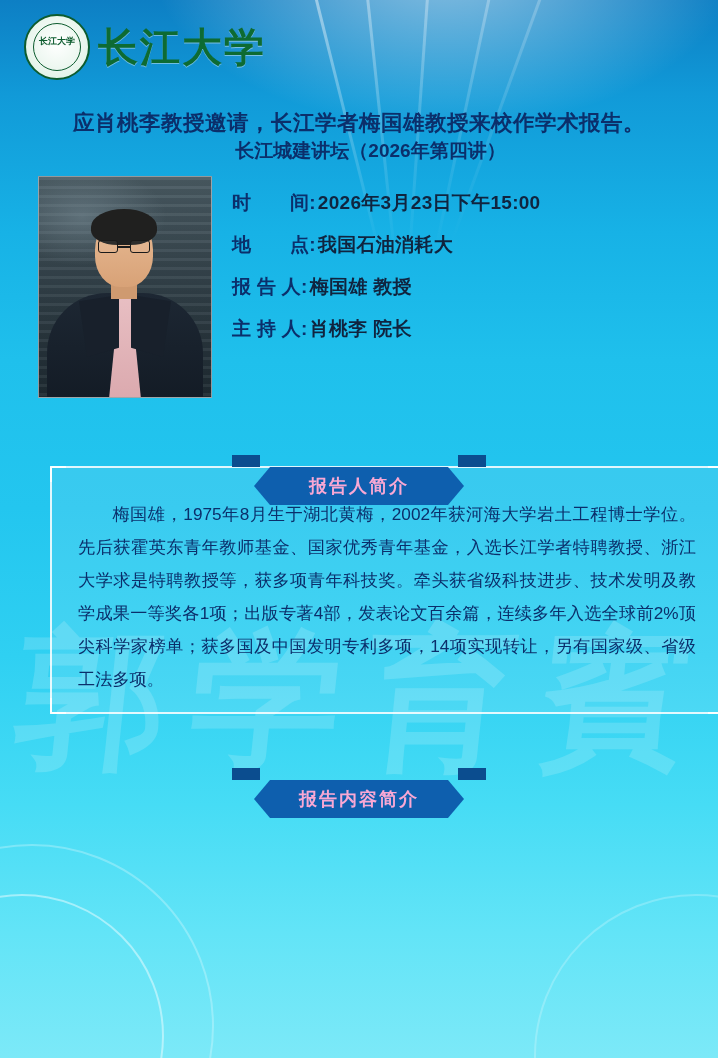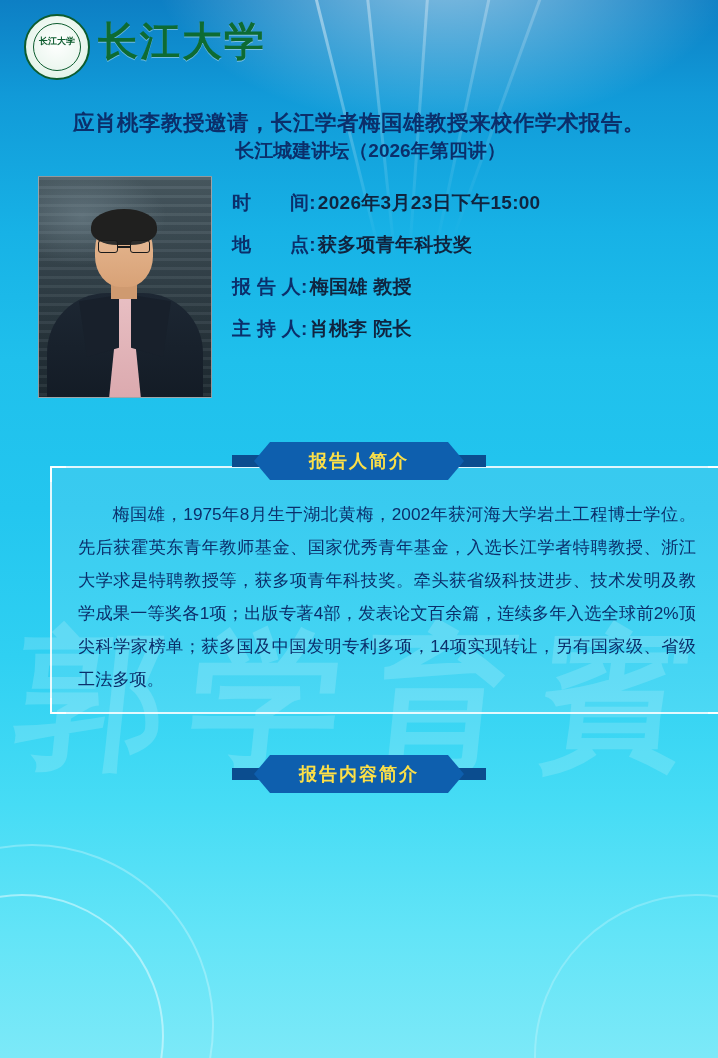--- a/index.html
+++ b/index.html
@@ -57,20 +57,21 @@
     border-radius: 50%;
     pointer-events: none;
   }
 
   
   .logo-row {
     position: absolute;
     left: 24px;
     top: 14px;
     display: flex;
+    align-items: center;
   }
   .logo-seal {
     width: 66px;
     height: 66px;
     border-radius: 50%;
     border: 2px solid #0d5c2f;
     background: radial-gradient(circle at 50% 45%, #ffffff 0%, #eaf6ee 60%, #d7eee0 100%);
     position: relative;
     box-sizing: border-box;
   }
@@ -273,28 +274,29 @@
   .panel .c-bl { left: -2px; bottom: -2px; border-right: none; border-top: none; }
   .panel .c-br { right: -2px; bottom: -2px; border-left: none; border-top: none; }
 
   .ribbon {
     position: absolute;
     left: 50%;
     transform: translateX(-50%);
     width: 210px;
     height: 38px;
     background: #0e5fae;
-    color: #fde047;
+    color: #f9a8d4;
     font-size: 18px;
     font-weight: bold;
     line-height: 38px;
     text-align: center;
     letter-spacing: 2px;
     clip-path: polygon(16px 0, calc(100% - 16px) 0, 100% 50%, calc(100% - 16px) 100%, 16px 100%, 0 50%);
     z-index: 3;
+    margin-top: 25px;
   }
   .ribbon-wing {
     position: absolute;
     top: 13px;
     width: 28px;
     height: 12px;
     background: #0b4d8f;
     z-index: 2;
   }
   .body-text {
@@ -349,21 +351,21 @@
       </div>
   </div>
 
   <div class="info">
     <div class="row">
       <span class="lab">时　　间:</span>
       <span class="val">2026年3月23日下午15:00</span>
     </div>
     <div class="row">
       <span class="lab">地　　点:</span>
-      <span class="val">获多项青年科技奖</span>
+      <span class="val">我国石油消耗大</span>
     </div>
     <div class="row">
       <span class="lab">报 告 人:</span>
       <span class="val">梅国雄 教授</span>
     </div>
     <div class="row">
       <span class="lab">主 持 人:</span>
       <span class="val">肖桃李 院长</span>
     </div>
   </div>

